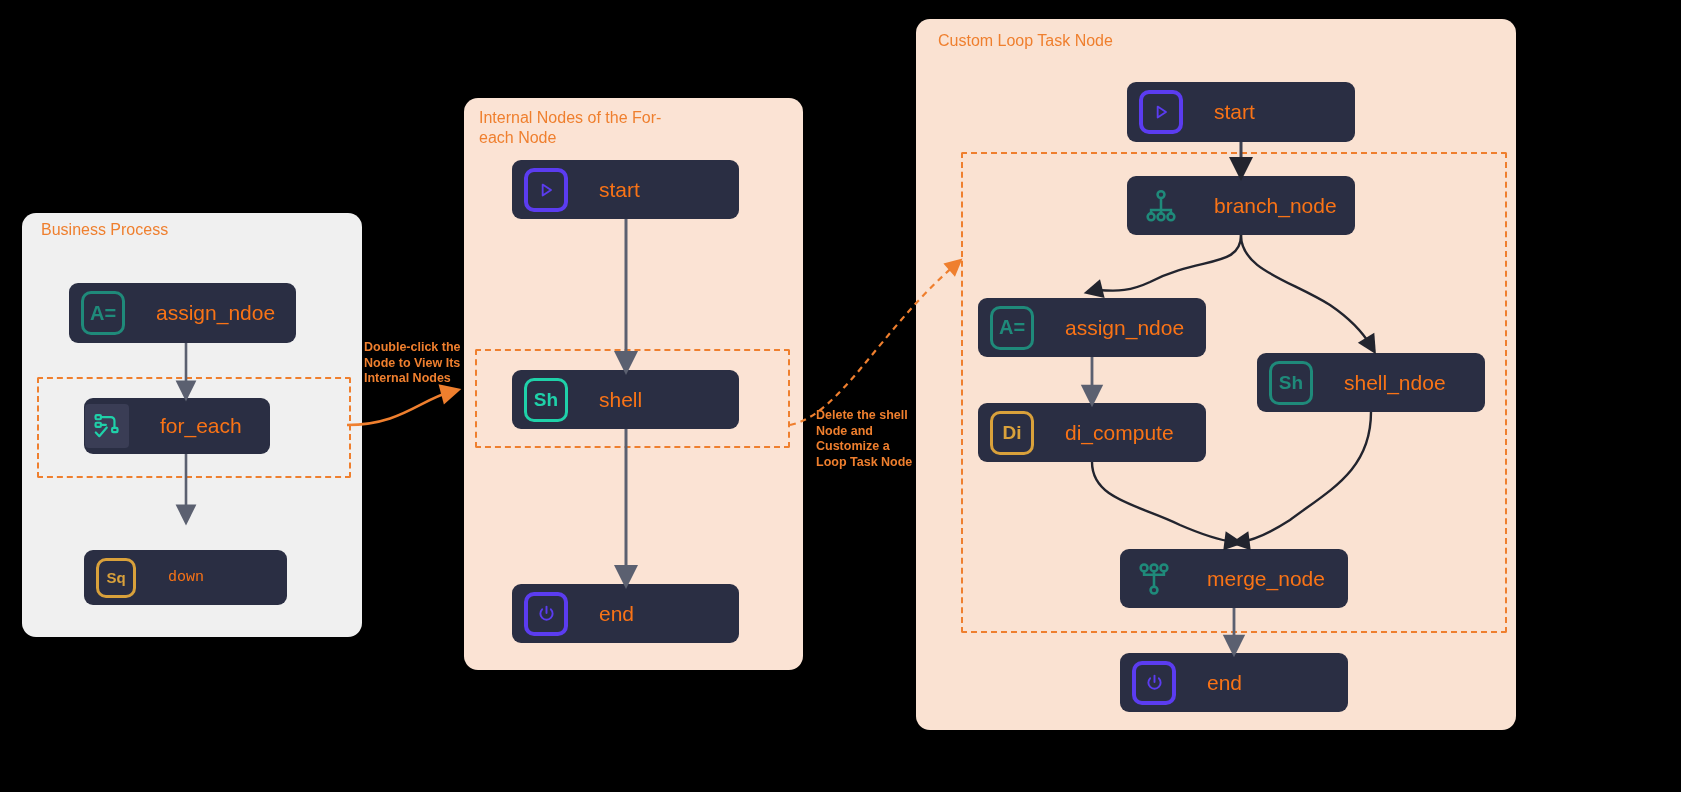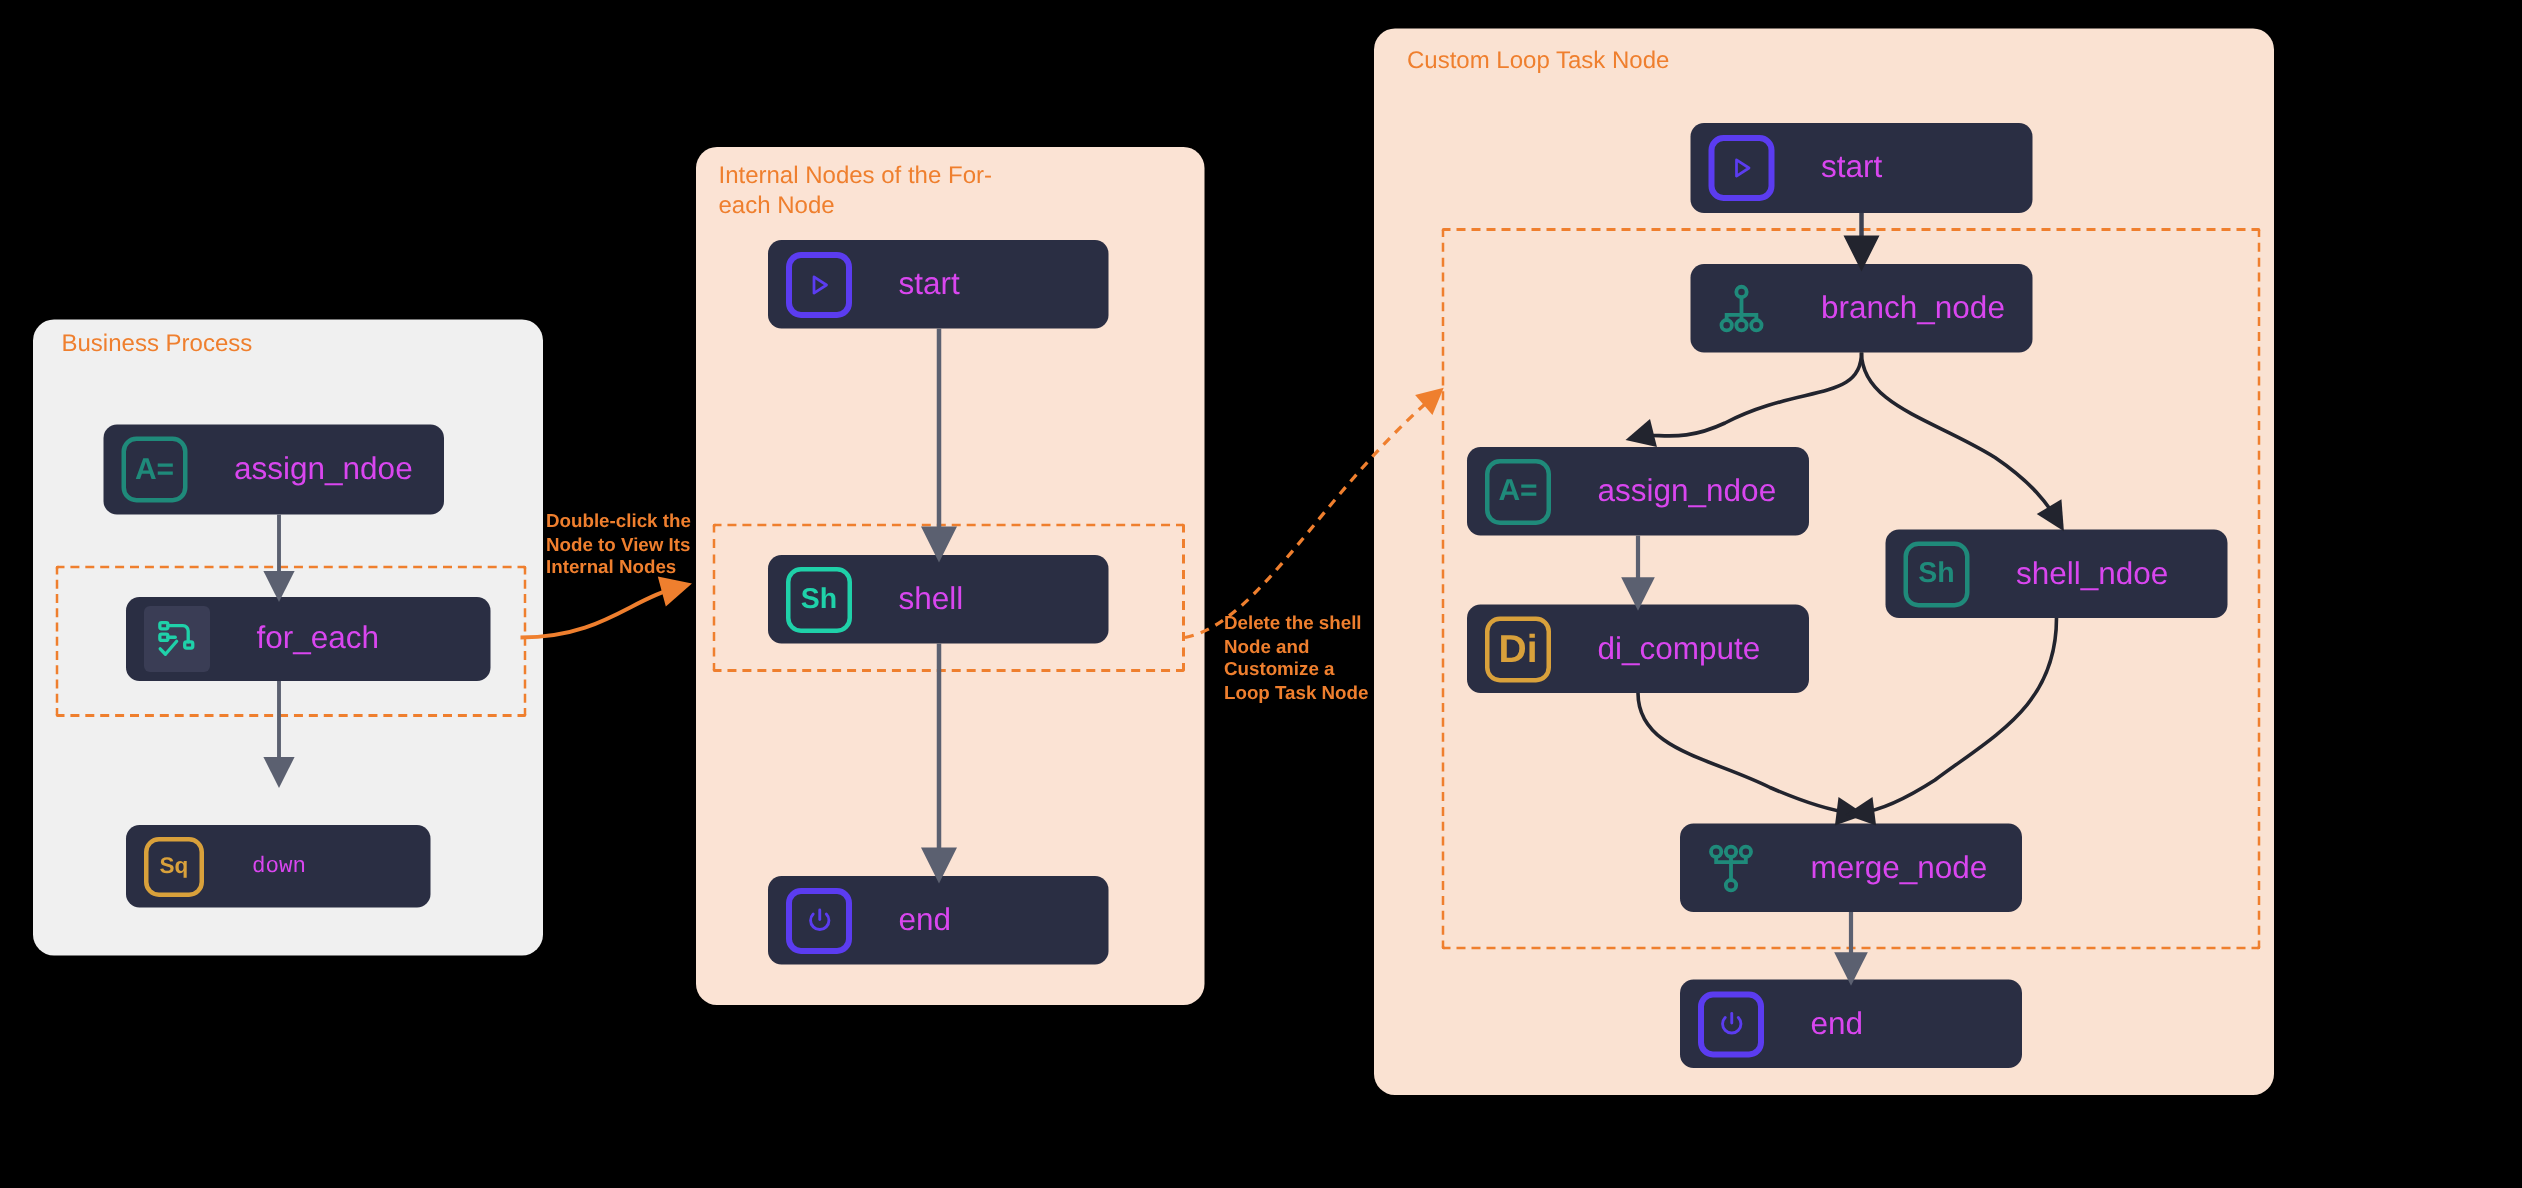--- a/index.html
+++ b/index.html
@@ -9,21 +9,21 @@
   .panel{position:absolute;border-radius:14px;}
   .panel-title{position:absolute;font-size:16px;line-height:20px;font-weight:400;color:#ef7f2e;white-space:pre-line;}
 
   #panel-business{left:22px;top:213px;width:340px;height:424px;background:#f0f0f0;}
   #panel-foreach{left:464px;top:98px;width:339px;height:572px;background:#fbe3d4;}
   #panel-loop{left:916px;top:19px;width:600px;height:711px;background:#fae2d2;}
 
   .dashed-box{position:absolute;border:2.5px dashed #ef7f2e;border-radius:2px;}
 
   .node{position:absolute;background:#2a2e43;border-radius:9px;display:flex;align-items:center;box-sizing:border-box;}
-  .node .nlabel{color:#d946ef;font-size:21px;font-weight:400;white-space:nowrap;}
+  .node .nlabel{color:#f97316;font-size:21px;font-weight:400;white-space:nowrap;}
   .node.small .nlabel{font-size:15px;}
 
   .ic{display:flex;align-items:center;justify-content:center;flex:0 0 auto;box-sizing:border-box;}
   .ic-box{border-radius:10px;border-style:solid;display:flex;align-items:center;justify-content:center;box-sizing:border-box;font-weight:700;}
 
   .ic-teal{border-color:#1f8a7a;color:#1f8a7a;border-width:3.5px;}
   .ic-gold{border-color:#d9a13b;color:#d9a13b;border-width:3.5px;}
   .ic-purple{border-color:#5b3cf0;color:#5b3cf0;border-width:4px;}
 
   .flat-icon{background:#3a3d55;border-radius:4px;display:flex;align-items:center;justify-content:center;}
@@ -42,21 +42,21 @@
 
   <div class="dashed-box" style="left:37px;top:377px;width:310px;height:97px;"></div>
 
   <div class="node" style="left:69px;top:283px;width:227px;height:60px;padding:0 12px;">
     <span class="ic" style="width:44px;height:44px;">
       <span class="ic-box ic-teal" style="width:44px;height:44px;font-size:20px;">A=</span>
     </span>
     <span class="nlabel" style="margin-left:31px;">assign_ndoe</span>
   </div>
 
-  <div class="node" style="left:84px;top:398px;width:243px;height:56px;padding:0 0 0 12px;">
+  <div class="node" style="left:84px;top:398px;width:186px;height:56px;padding:0 0 0 1px;">
     <span class="ic flat-icon" style="width:44px;height:44px;">
       <svg width="28" height="28" viewBox="0 0 24 24" fill="none" stroke="#1fd1a9" stroke-width="1.9" stroke-linecap="round" stroke-linejoin="round">
         <rect x="2.2" y="2.6" width="4.6" height="3.6" rx="1"></rect>
         <rect x="2.2" y="9.2" width="4.6" height="3.6" rx="1"></rect>
         <rect x="16.4" y="13.6" width="4.6" height="3.6" rx="1"></rect>
         <path d="M6.8 4.4h8.6a3 3 0 0 1 3 3v6.2"></path>
         <path d="M6.8 11h4.2"></path>
         <path d="M2.4 17.6l3 3.1 6.4-7.4"></path>
       </svg>
     </span>
@@ -143,21 +143,21 @@
 
   <div class="node" style="left:1257px;top:353px;width:228px;height:59px;padding:0 12px;">
     <span class="ic" style="width:44px;height:44px;">
       <span class="ic-box ic-teal" style="width:44px;height:44px;font-size:19px;">Sh</span>
     </span>
     <span class="nlabel" style="margin-left:31px;">shell_ndoe</span>
   </div>
 
   <div class="node" style="left:978px;top:403px;width:228px;height:59px;padding:0 12px;">
     <span class="ic" style="width:44px;height:44px;">
-      <span class="ic-box ic-gold" style="width:44px;height:44px;font-size:26px;">Di</span>
+      <span class="ic-box ic-gold" style="width:44px;height:44px;font-size:19px;">Di</span>
     </span>
     <span class="nlabel" style="margin-left:31px;">di_compute</span>
   </div>
 
   <div class="node" style="left:1120px;top:549px;width:228px;height:59px;padding:0 12px;">
     <span class="ic" style="width:44px;height:44px;">
       <svg width="36" height="36" viewBox="0 0 24 24" fill="none" stroke="#1f8a7a" stroke-width="1.7">
         <circle cx="5.4" cy="4.6" r="2.3"></circle>
         <circle cx="12" cy="4.6" r="2.3"></circle>
         <circle cx="18.6" cy="4.6" r="2.3"></circle>

